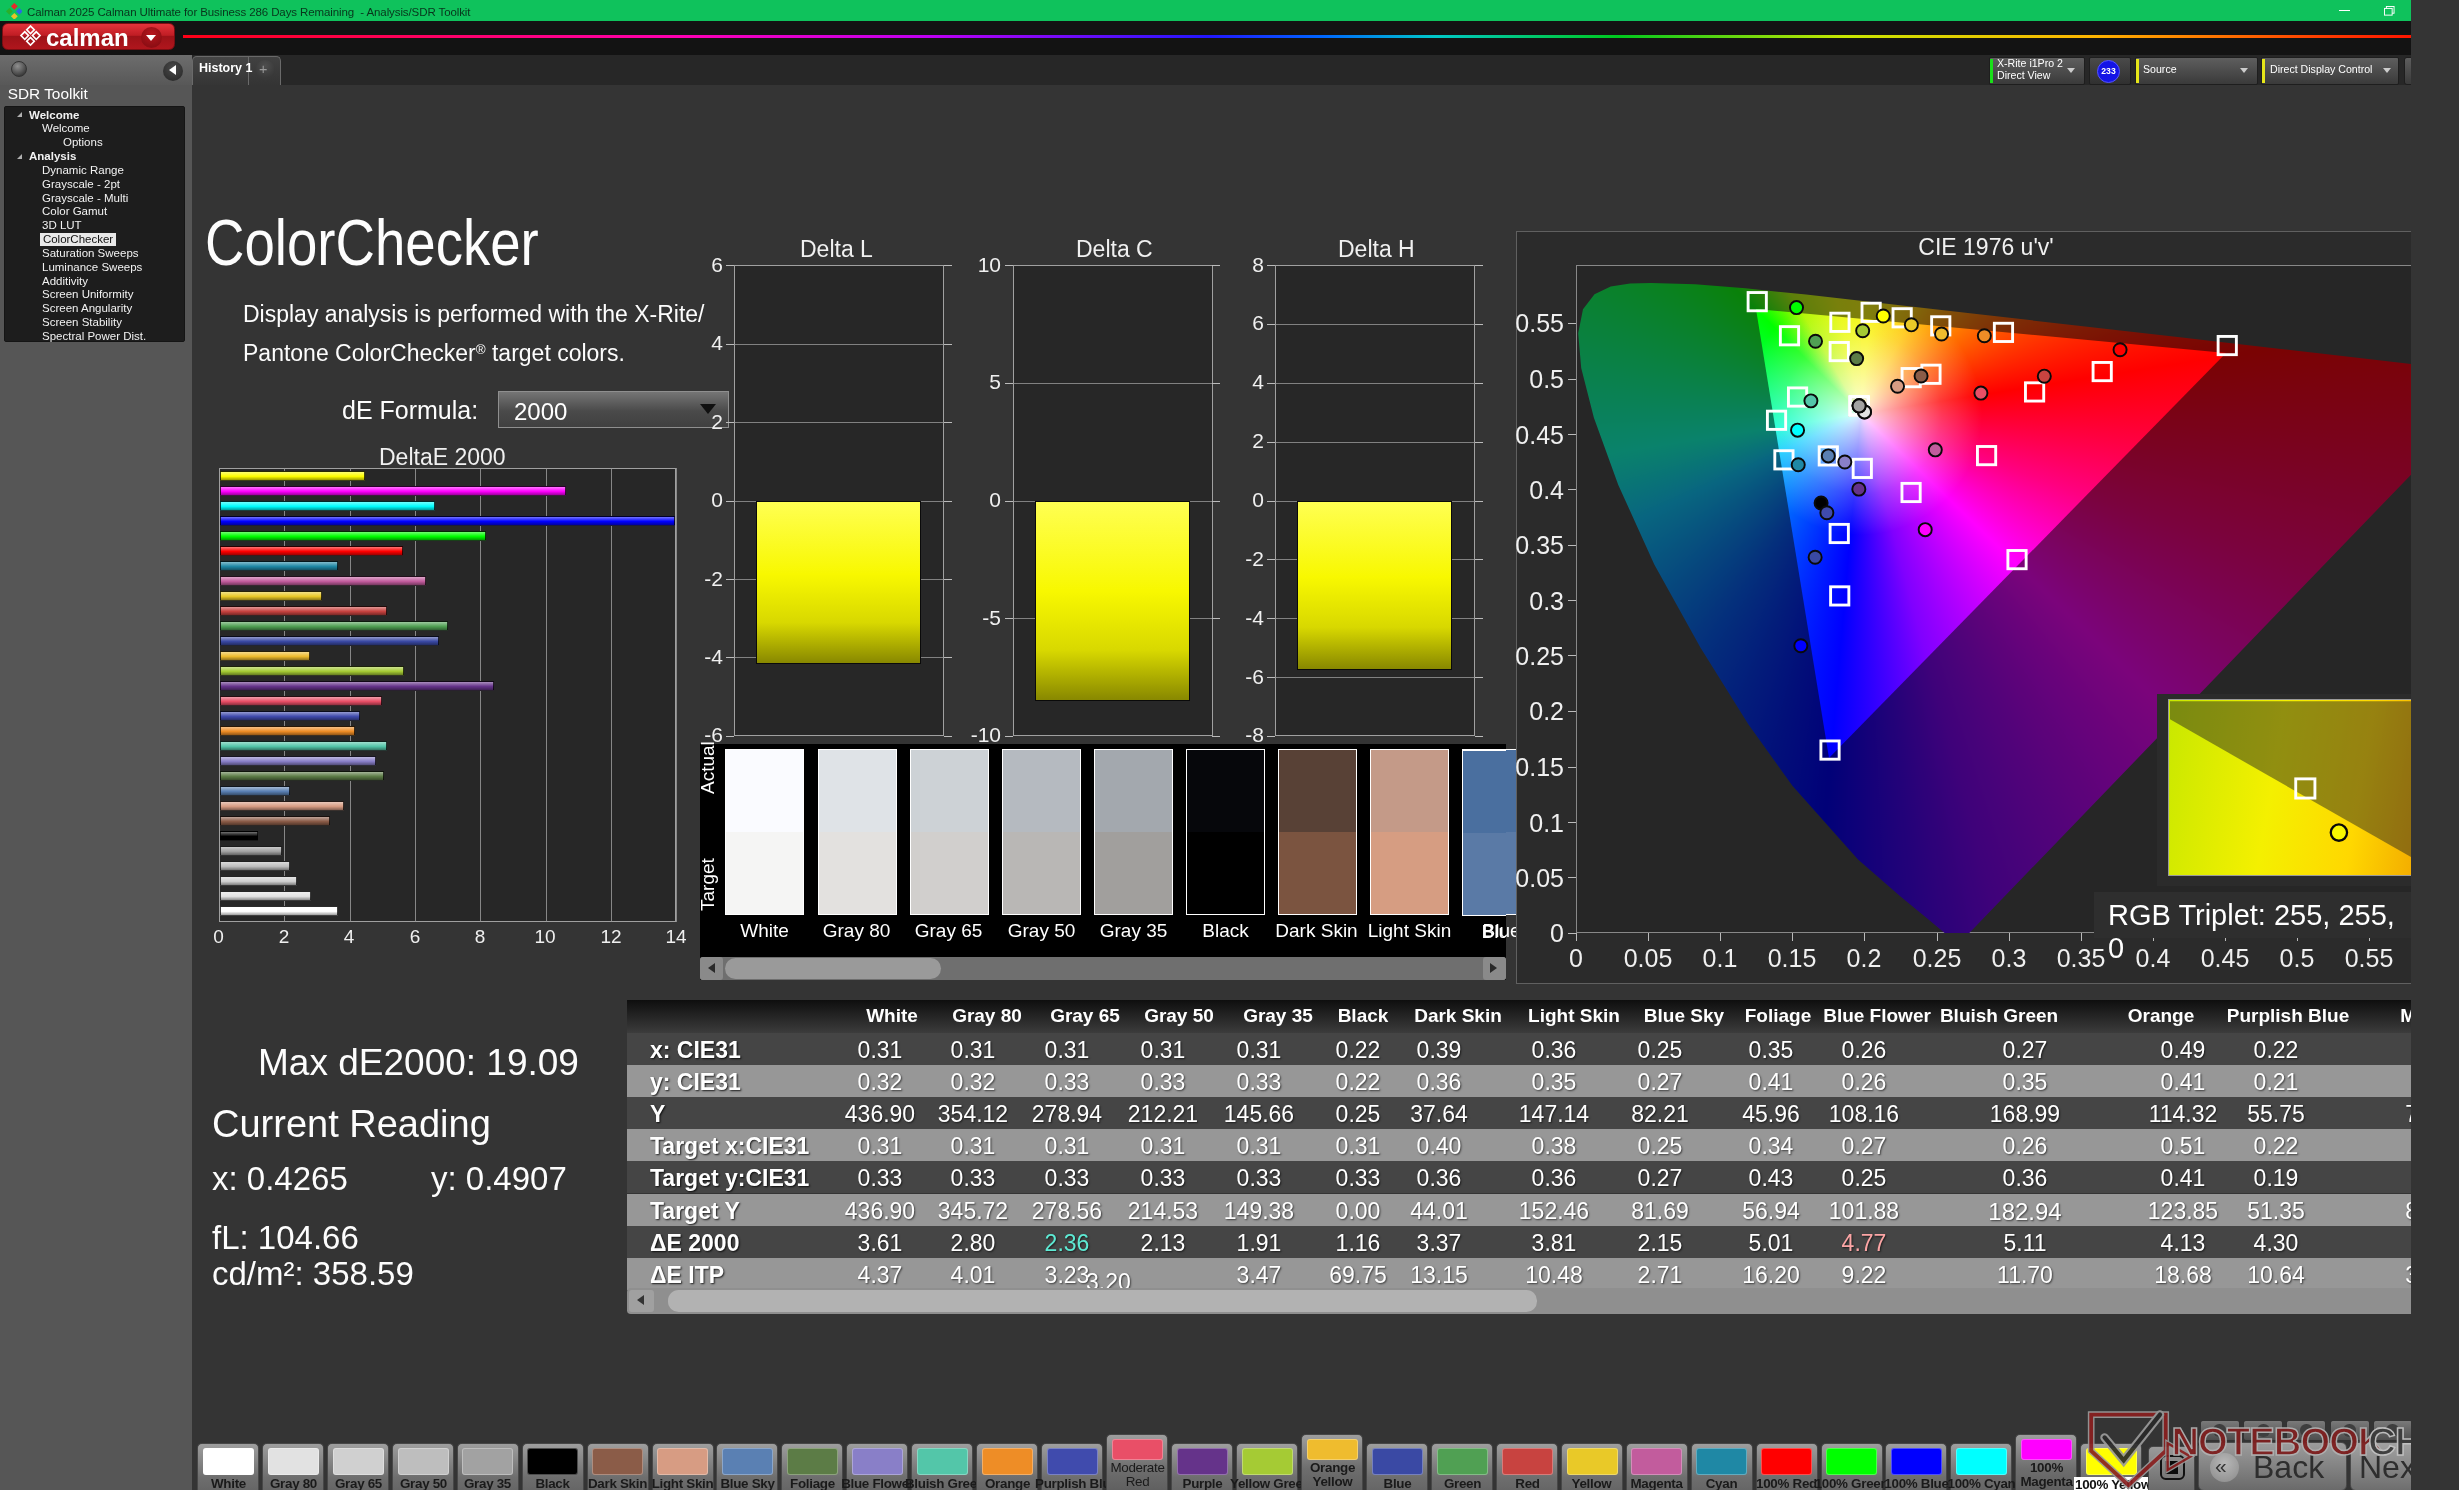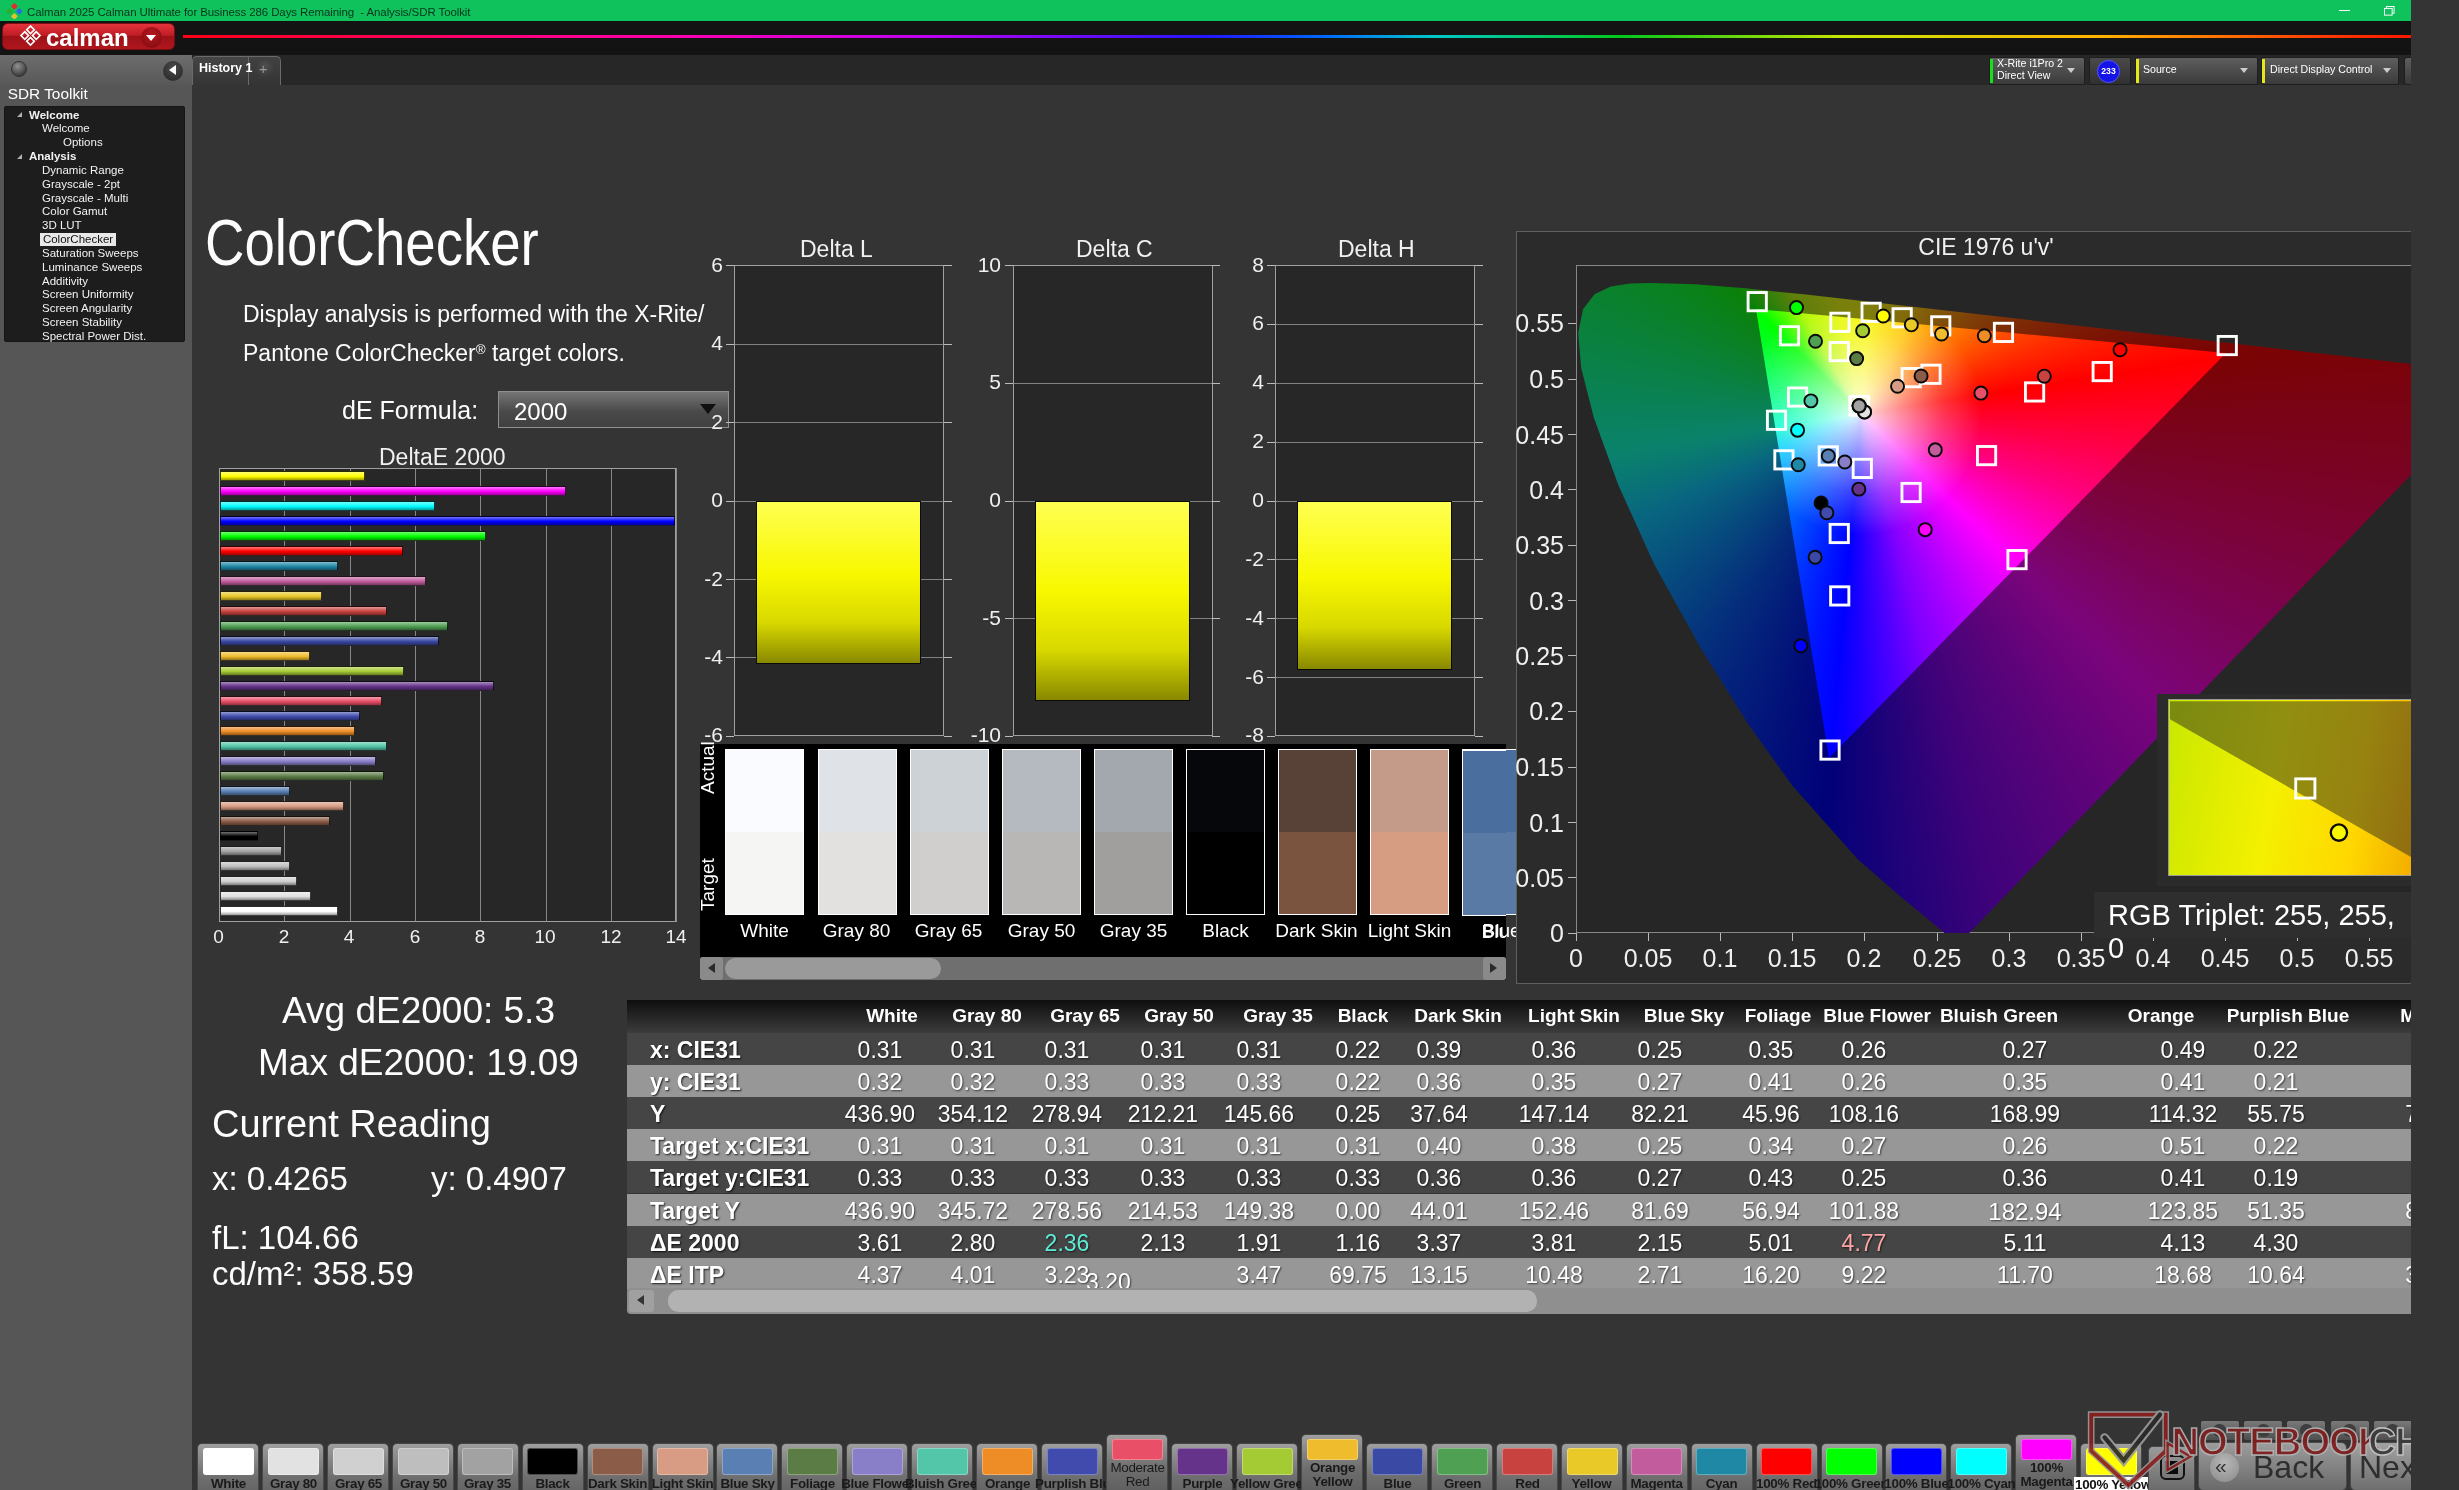--- a/index.html
+++ b/index.html
@@ -387,21 +387,20 @@
 <div class="abs" style="left:2157px;top:694px;width:288px;height:192px;background:#2b2b2b;"></div>
 <div class="abs" style="left:2168px;top:699px;width:266px;height:177px;border:1.9px solid #9a9a9a;background:linear-gradient(100deg,#c8e800 0%,#f4f000 40%,#ffd800 70%,#f0a000 100%);"></div>
 <svg class="abs" style="left:2170px;top:701px;" width="262" height="173" viewBox="0 0 273 180">
  <polygon points="0,0 273,0 273,175 0,19" fill="#222" opacity="0.47"></polygon>
  <rect x="131" y="81" width="20" height="20" fill="none" stroke="#fff" stroke-width="3"></rect>
  <circle cx="176" cy="137" r="8.5" fill="#f8f800" stroke="#0a0a0a" stroke-width="2.4"></circle>
 </svg>
 <div class="abs" style="left:2094px;top:892px;width:346px;height:46px;background:#2e2e2e;"></div>
 <div class="abs" style="left:2108px;top:899px;font-size:29px;color:#fff;">RGB Triplet: 255, 255, 0</div>
 
-<div class="abs" style="left:207px;top:990px;width:423px;text-align:center;font-size:37px;color:#fdfdfd;">Avg dE2000: 5.3</div>
 <div class="abs" style="left:207px;top:1042px;width:423px;text-align:center;font-size:37px;color:#fdfdfd;">Max dE2000: 19.09</div>
 <div class="abs" style="left:212px;top:1103px;font-size:38px;color:#fdfdfd;">Current Reading</div>
 <div class="abs" style="left:212px;top:1160px;font-size:33px;color:#fdfdfd;">x: 0.4265</div>
 <div class="abs" style="left:431px;top:1160px;font-size:33px;color:#fdfdfd;">y: 0.4907</div>
 <div class="abs" style="left:212px;top:1219px;font-size:33px;color:#fdfdfd;">fL: 104.66</div>
 <div class="abs" style="left:212px;top:1255px;font-size:33px;color:#fdfdfd;">cd/m²: 358.59</div>
 <div class="abs" style="left:627px;top:1000px;width:1832px;height:33px;background:linear-gradient(to bottom,#0e0e0e,#2e2e2e 70%,#3c3c3c);"></div>
     <div class="abs" style="left:815px;top:1005px;width:154px;text-align:center;font-size:19px;font-weight:700;color:#fff;white-space:nowrap;">White</div>
     <div class="abs" style="left:910px;top:1005px;width:154px;text-align:center;font-size:19px;font-weight:700;color:#fff;white-space:nowrap;">Gray 80</div>
     <div class="abs" style="left:1008px;top:1005px;width:154px;text-align:center;font-size:19px;font-weight:700;color:#fff;white-space:nowrap;">Gray 65</div>

